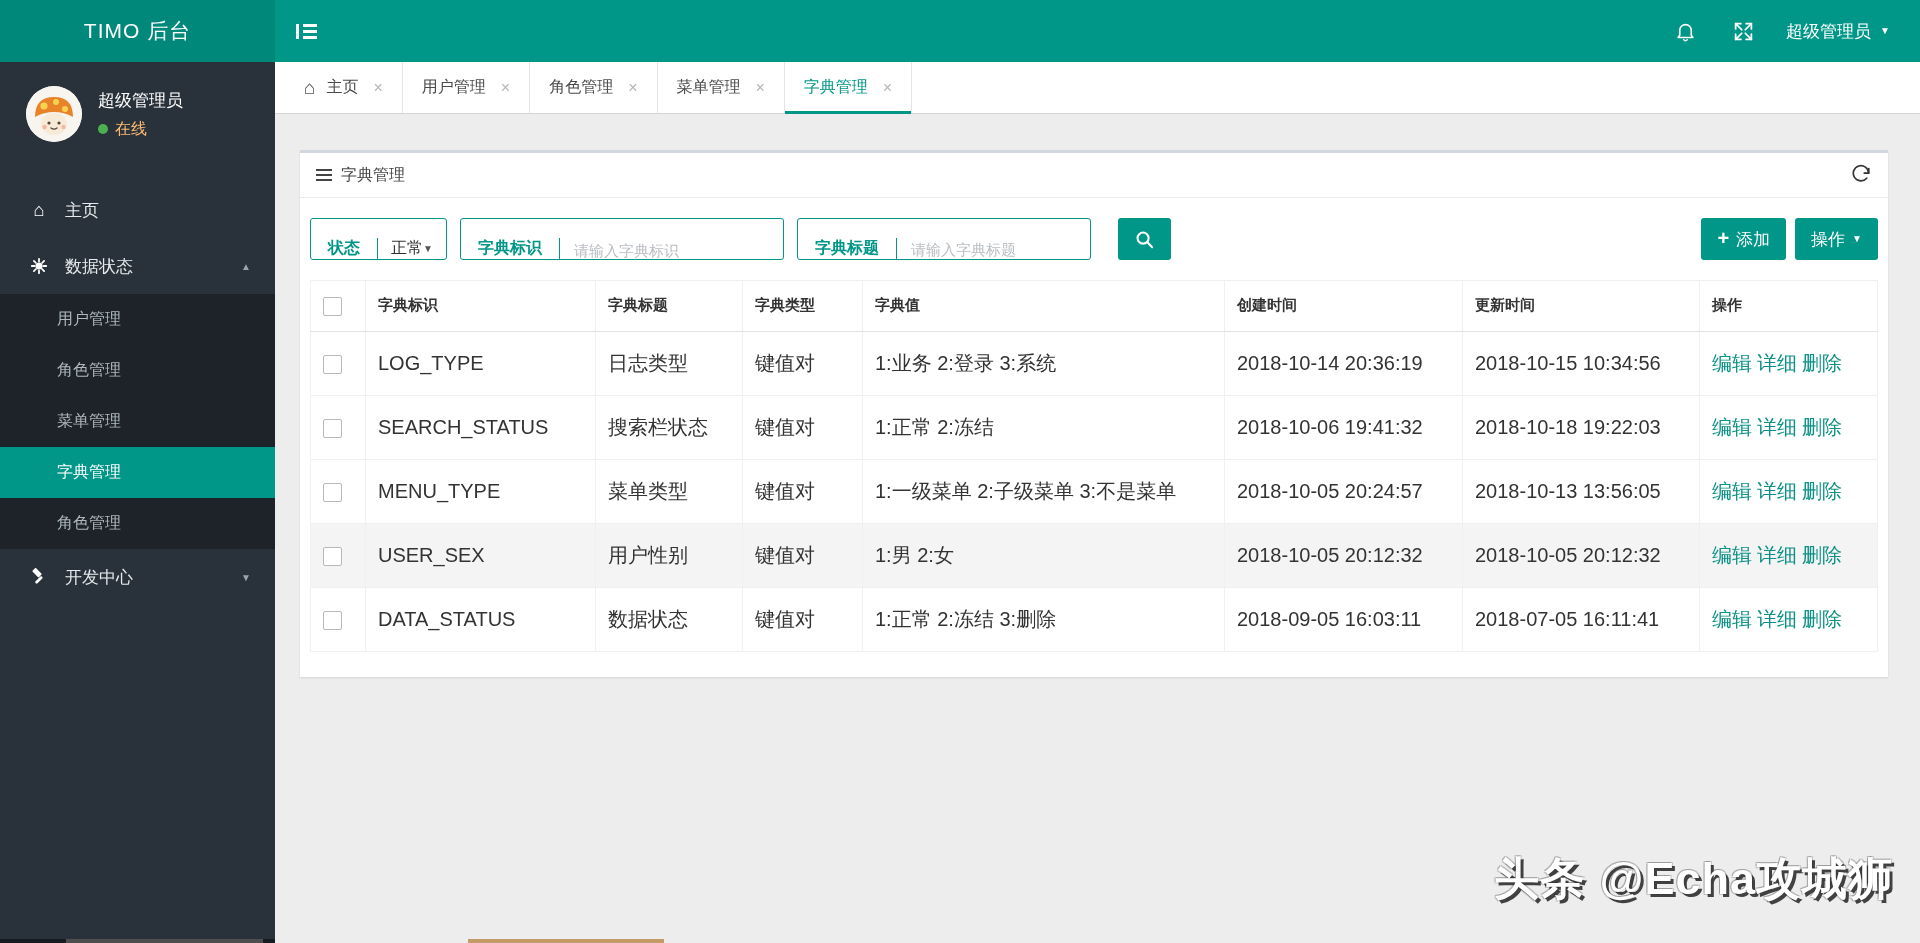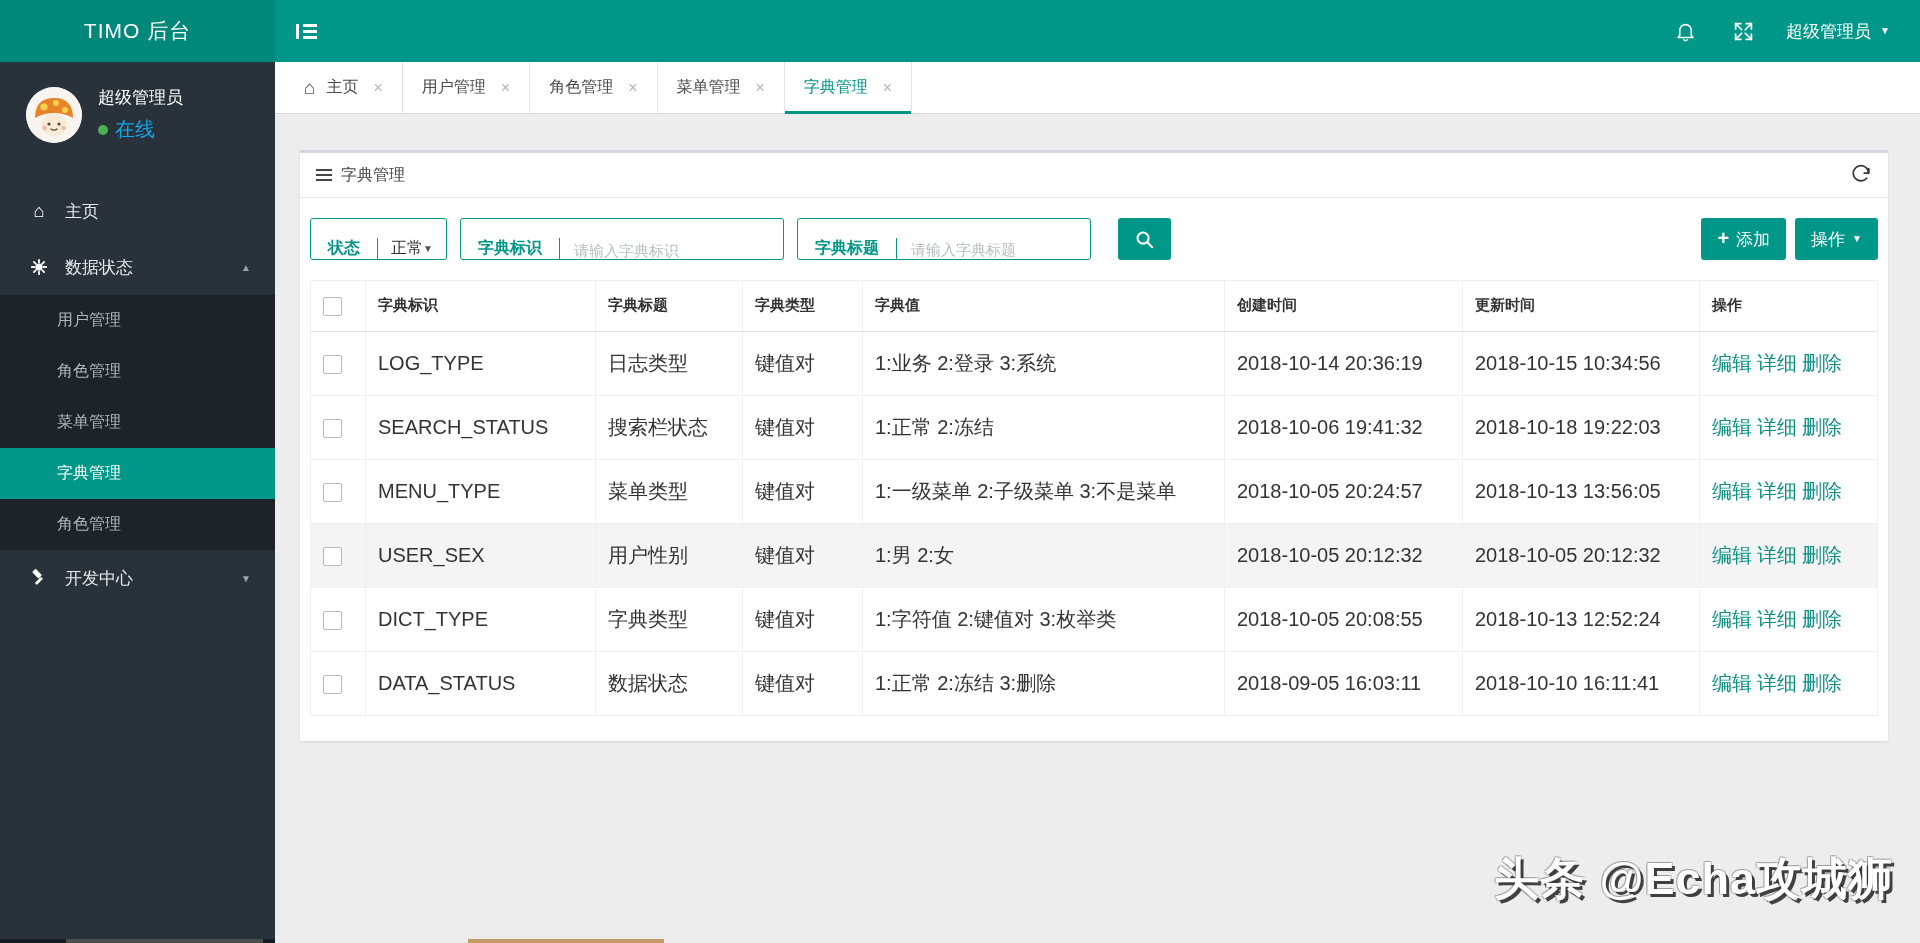--- a/index.html
+++ b/index.html
@@ -20,21 +20,21 @@
   .tgl .h3{left:7px;top:12px;width:14px;height:3px;}
   .nav-right{margin-left:auto;display:flex;align-items:center;padding-right:30px;color:#fff;}
   .nav-ic{width:58px;display:flex;align-items:center;justify-content:center;height:62px;cursor:pointer;}
   .user-menu{display:flex;align-items:center;gap:9px;font-size:17px;margin-left:14px;cursor:pointer;}
   .caret-down-sm{font-size:10px;line-height:1;}
   
   .sidebar{position:absolute;top:62px;left:0;width:275px;bottom:0;background:#29323a;z-index:20;}
   .user-panel{padding:24px 0 10px 26px;display:flex;align-items:center;gap:16px;}
   .avatar{width:56px;height:56px;border-radius:50%;overflow:hidden;background:#f7f4ef;flex:0 0 auto;}
   .user-name{color:#fff;font-size:17px;}
-  .user-status{display:flex;align-items:center;gap:7px;color:#0ea5e9;font-size:20px;margin-top:7px;}
+  .user-status{display:flex;align-items:center;gap:7px;color:#fdba74;font-size:16px;margin-top:7px;}
   .dot{width:10px;height:10px;border-radius:50%;background:#4caf50;}
   .menu{margin-top:30px;}
   .menu-item{height:56px;display:flex;align-items:center;padding-left:28px;color:#e6eaec;font-size:17px;gap:15px;position:relative;cursor:pointer;}
   .menu-item .mic{width:22px;text-align:center;color:#fff;font-size:18px;flex:0 0 auto;display:flex;justify-content:center;}
   .menu-item .caret{position:absolute;right:24px;font-size:10px;color:#9aa4aa;}
   .submenu{background:#1d2329;}
   .submenu-item{height:51px;display:flex;align-items:center;padding-left:57px;color:#adb7bd;font-size:16px;cursor:pointer;}
   .submenu-item.active{background:#009688;color:#fff;}
   
   .tabbar{position:absolute;left:275px;top:62px;right:0;height:52px;background:#fff;border-bottom:1px solid #d5d5d5;display:flex;padding-left:10px;box-sizing:border-box;z-index:10;}
@@ -317,36 +317,26 @@
               <td>USER_SEX</td>
               <td>用户性别</td>
               <td>键值对</td>
               <td>1:男 2:女</td>
               <td>2018-10-05 20:12:32</td>
               <td>2018-10-05 20:12:32</td>
               <td class="actions"><a>编辑</a><a>详细</a><a>删除</a></td>
             </tr>
             <tr class="">
               <td><span class="cb"></span></td>
-              <td>DICT_TYPE</td>
-              <td>字典类型</td>
-              <td>键值对</td>
-              <td>1:字符值 2:键值对 3:枚举类</td>
-              <td>2018-10-05 20:08:55</td>
-              <td>2018-10-13 12:52:24</td>
-              <td class="actions"><a>编辑</a><a>详细</a><a>删除</a></td>
-            </tr>
-            <tr class="">
-              <td><span class="cb"></span></td>
               <td>DATA_STATUS</td>
               <td>数据状态</td>
               <td>键值对</td>
               <td>1:正常 2:冻结 3:删除</td>
               <td>2018-09-05 16:03:11</td>
-              <td>2018-10-10 16:11:41</td>
+              <td>2018-07-05 16:11:41</td>
               <td class="actions"><a>编辑</a><a>详细</a><a>删除</a></td>
             </tr>
           </tbody>
       </table>
     </div>
   </div>
 </div>
 
 <div class="watermark">头条 @Echa攻城狮</div>
 <div class="bottom-strip">

